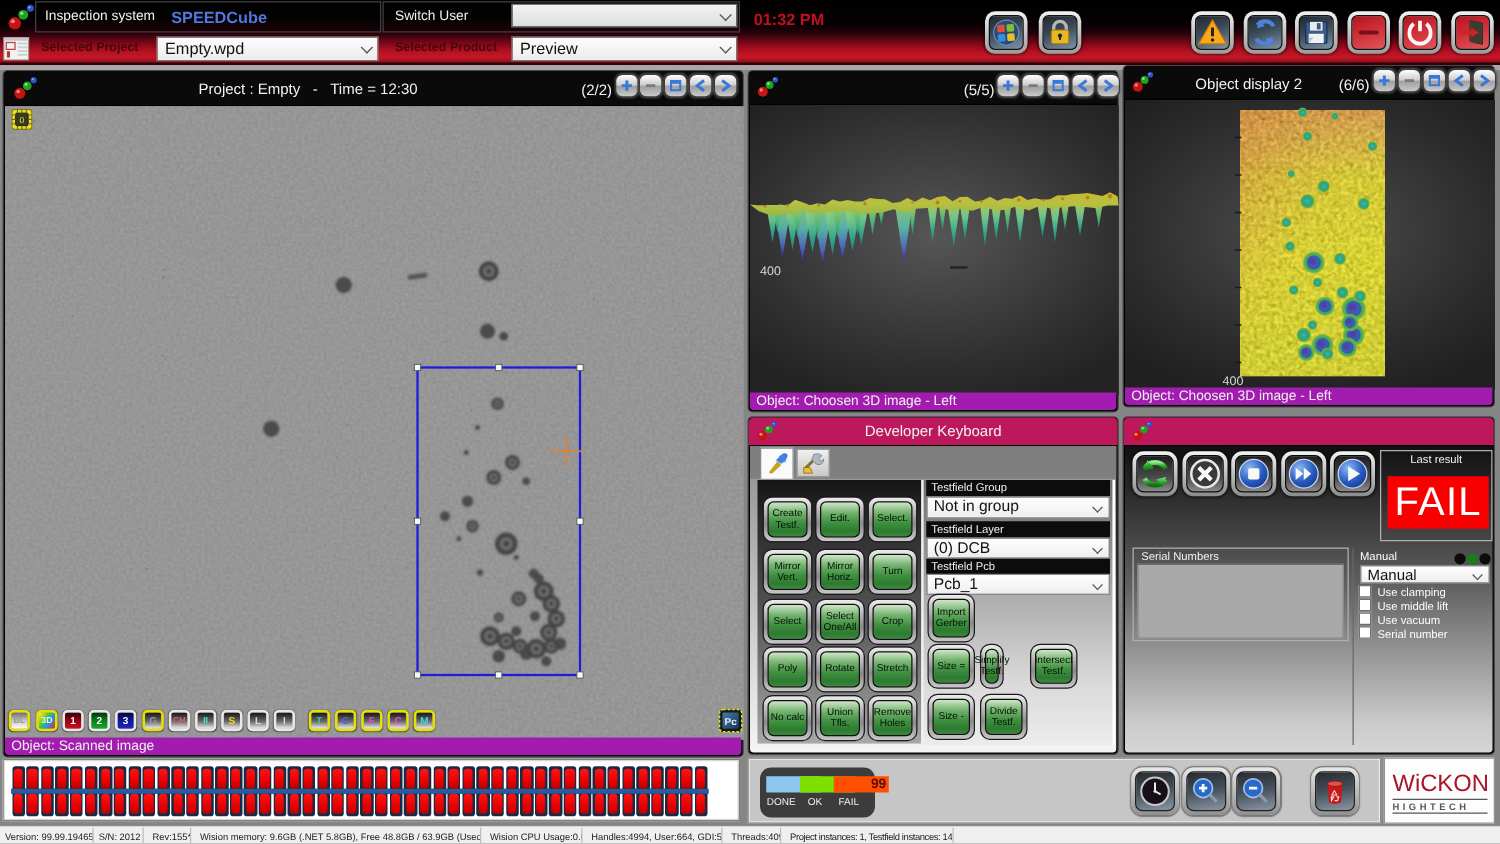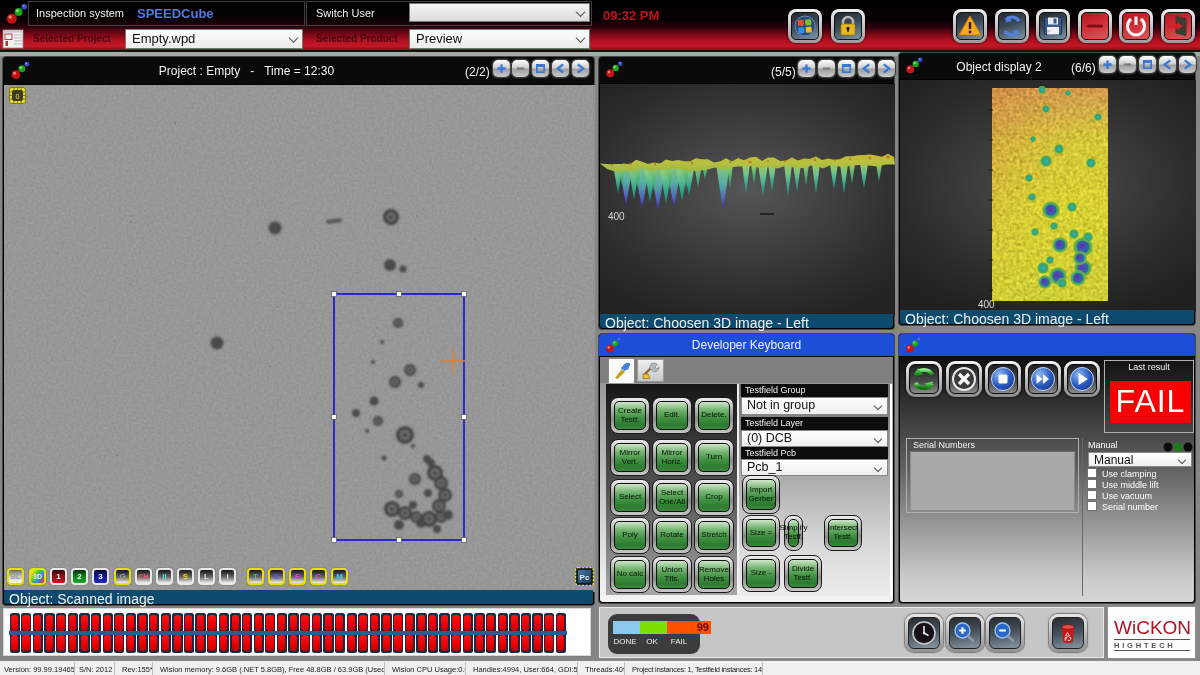--- a/index.html
+++ b/index.html
@@ -22,34 +22,34 @@
 .topbtn .inr.red { background:linear-gradient(160deg,#b21620 0%,#cf2d36 45%,#e0555c 100%); }
 
 
 .panel { position:absolute; background:#000; border:1px solid #484848; border-radius:4px; }
 .phead { position:absolute; left:0; top:0; right:0; height:27px; background:#0a0a0a; border-radius:4px 4px 0 0; }
 .ptitle { position:absolute; top:7px; width:100%; text-align:center; color:#f2f2f2; font-size:12px; }
 .pcount { position:absolute; top:8px; color:#f2f2f2; font-size:12px; }
 .shb { position:absolute; top:3px; width:17px; height:17px; border-radius:5px;
    background:linear-gradient(180deg,#ffffff,#d0d0d0 45%,#a0a0a0 55%,#cacaca); box-shadow:0 0 0 1px #3c3c3c, 0 0 2px 1px #555;
    display:flex; align-items:center; justify-content:center; }
-.objbar { position:absolute; left:1px; right:1px; bottom:1px; height:14px; background:#0c4a6e; color:#f0f0f0; font-size:14px; padding:1px 5px; border-radius:0 0 3px 3px; }
+.objbar { position:absolute; left:1px; right:1px; bottom:1px; height:14px; background:#a21caf; color:#f0f0f0; font-size:11px; padding:1px 5px; border-radius:0 0 3px 3px; }
 
 
 #scanimg { position:absolute; left:1px; top:28px; width:591px; height:507px; background:#9c9c9c; }
 .tbb { position:absolute; top:1px; width:17px; height:17px; border:2px solid; border-radius:4px; box-shadow:0 0 1px #333;
    display:flex; align-items:center; justify-content:center; font-weight:bold; }
 #ledbox { position:absolute; left:2px; top:607px; width:590px; height:50px; background:#fff; border:1px solid #808080; box-shadow:inset 0 0 0 1px #d8d8d8; }
 .ledcol { position:absolute; top:5px; width:10.4px; height:40px; background:#1b2a44; border-radius:2.5px; }
 .ledr { position:absolute; left:1.4px; width:7.2px; height:16px; background:linear-gradient(180deg,#ff1414,#e80000 60%,#c00000); border-radius:3px; }
 .ledcol::after { content:""; position:absolute; left:-1px; right:-1px; top:17.5px; height:4.5px; background:#2a5a9a; }
 .ledcol .ledr { z-index:2; }
 
 
-.phead22 { position:absolute; left:0; top:0; right:0; height:22px; background:#1d4ed8; border-radius:4px 4px 0 0; }
+.phead22 { position:absolute; left:0; top:0; right:0; height:22px; background:#be185d; border-radius:4px 4px 0 0; }
 .phead22 .ptitle { top:4px; font-size:12px; }
 #dkpanel .body { position:absolute; left:1px; top:23px; right:1px; bottom:1px; background:linear-gradient(180deg,#8e8e8e,#e2e2e2 80%,#f4f4f4); border-radius:0 0 3px 3px; }
 #dktabs { position:absolute; left:0; top:0; right:0; height:26px; background:#7f7f7f; }
 .tab { position:absolute; top:1px; width:27px; height:25px; display:flex; align-items:center; justify-content:center; }
 .tab.sel { background:#fafafa; border:1px solid #888; border-bottom:none; }
 .tab.uns { background:linear-gradient(180deg,#f0f0f0,#c8c8c8); border:1px solid #999; height:23px; top:2px; }
 #dkleft { position:absolute; left:6px; top:27px; width:133px; height:212px; background:linear-gradient(180deg,#161616,#5a5a5a 55%,#a8a8a8); border-right:2px solid #f0f0f0; border-bottom:1px solid #f0f0f0; }
 #dkright { position:absolute; left:139px; top:27px; width:153px; height:212px; background:linear-gradient(180deg,#6e6e6e,#d8d8d8 75%,#ececec); border-right:2px solid #fff; }
 .gbtn { position:absolute; border-radius:8px; border:1px solid #1a1a1a; background:linear-gradient(180deg,#ededed,#8a8a8a 60%,#c8c8c8); padding:3px; }
 .gbtn-in { width:100%; height:100%; border-radius:5px; border:1px solid #0f0f0f;
@@ -112,21 +112,21 @@
           <rect x="3.5" y="13" width="2.5" height="5" fill="#c03030"></rect>
           <rect x="12" y="6" width="8" height="1.6" fill="#d0d0d0"></rect>
           <rect x="12" y="9" width="8" height="1.6" fill="#d0d0d0"></rect>
           <rect x="12" y="12" width="8" height="1.6" fill="#d0d0d0"></rect>
           <rect x="12" y="15" width="8" height="1.6" fill="#d0d0d0"></rect>
         </svg></div>
   <div class="rlabel" style="left:33px;top:33px;">Selected Project</div>
   <div class="combo" style="left:125px; top:29px; width:178px; height:20px;">Empty.wpd<span class="arr"></span></div>
   <div class="rlabel" style="left:316px;top:33px;">Selected Product</div>
   <div class="combo" style="left:409px; top:29px; width:181px; height:20px;">Preview<span class="arr"></span></div>
-  <div class="abs" style="left:603px;top:8px;font-size:13px;font-weight:bold;color:#c40f1f;">09:32 PM</div>
+  <div class="abs" style="left:603px;top:8px;font-size:13px;font-weight:bold;color:#c40f1f;">01:32 PM</div>
 
   <div class="topbtn" style="left:788px;">
         <div class="inr">
           <svg width="22" height="22" viewBox="0 0 22 22">
             <circle cx="11" cy="11" r="10" fill="#2a4a7a"></circle>
             <circle cx="11" cy="11" r="10" fill="none" stroke="#6a8ab0" stroke-width="1"></circle>
             <g transform="rotate(-4 11 11)">
               <rect x="4" y="4.5" width="6" height="6" rx="1.2" fill="#e05030"></rect>
               <rect x="11.5" y="4.5" width="6" height="6" rx="1.2" fill="#80c030"></rect>
               <rect x="4" y="12" width="6" height="6" rx="1.2" fill="#3090e0"></rect>
@@ -955,21 +955,21 @@
               <span style="font-size:8px">Create<br>Testf.</span>
             </div>
           </div>
 <div class="gbtn" style="left:46px;top:13px;width:40px;height:37px">
             <div class="gbtn-in">
               <span style="font-size:8px">Edit.</span>
             </div>
           </div>
 <div class="gbtn" style="left:88px;top:13px;width:40px;height:37px">
             <div class="gbtn-in">
-              <span style="font-size:8px">Delete.</span>
+              <span style="font-size:8px">Select.</span>
             </div>
           </div>
 <div class="gbtn" style="left:4px;top:55px;width:40px;height:37px">
             <div class="gbtn-in">
               <span style="font-size:8px">Mirror<br>Vert.</span>
             </div>
           </div>
 <div class="gbtn" style="left:46px;top:55px;width:40px;height:37px">
             <div class="gbtn-in">
               <span style="font-size:8px">Mirror<br>Horiz.</span>

